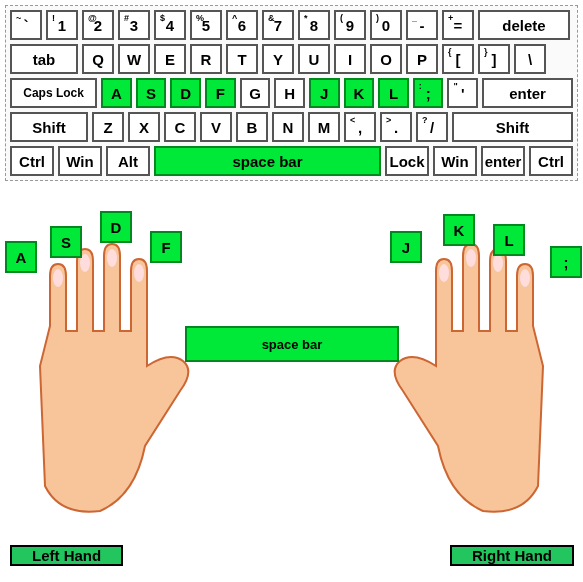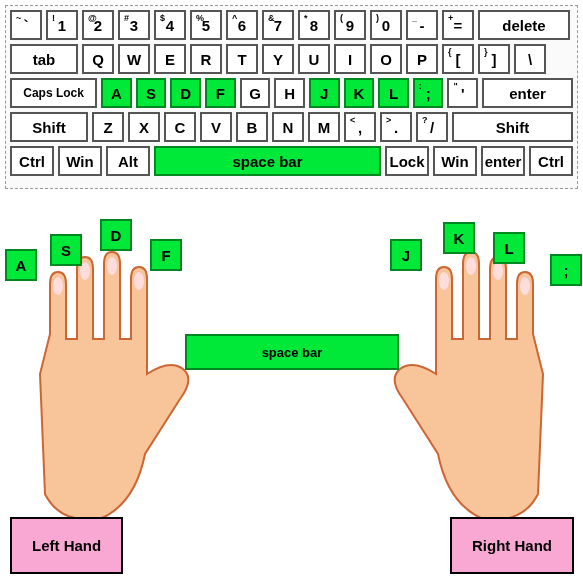--- a/index.html
+++ b/index.html
@@ -1,28 +1,28 @@
 <!DOCTYPE html>
 <html><head>
 <meta charset="utf-8">
 <style>
 body{margin:0;padding:5px;font-family:Arial,sans-serif;background:#fff;width:573px}
 .keyboard{border:1px dashed #999;padding:4px;background:#fafafa}
 .row{display:flex;gap:4px;margin-bottom:4px}
-.row:last-child{margin-bottom:8px}
+.row:last-child{margin-bottom:0}
 .key{border:2px solid #555;background:#fff;display:flex;flex-direction:column;justify-content:center;align-items:center;font-weight:bold;font-size:14px;height:30px;box-sizing:border-box;position:relative;padding:2px}
 .key.hl{background:#00e838;border-color:#008820}
 .key .shift-char{font-size:9px;position:absolute;top:1px;left:4px}
 .key .main-char{font-size:15px}
 .k1{width:32px}.k15{width:68px}.k2{width:92px}.k225{width:96px}.k25{width:78px}.kspace{flex:1}.kctrl{width:44px}
 .hands-area{position:relative;height:370px;margin-top:15px}
 .hand{position:absolute;width:200px;height:300px}
 .hand.left{left:0;bottom:30px}
 .hand.right{right:0;bottom:30px;transform:scaleX(-1)}
-.hand-label{position:absolute;bottom:0;border:2px solid #000;background:#f9a8d4;padding:18px 20px;font-weight:bold;font-size:15px}
+.hand-label{position:absolute;bottom:0;border:2px solid #000;background:#22c55e;padding:0 20px;font-weight:bold;font-size:15px}
 .hand-label.l{left:5px}.hand-label.r{right:4px}
 .fkey{position:absolute;background:#00e838;border:2px solid #008820;font-weight:bold;display:flex;align-items:center;justify-content:center;font-size:15px;width:28px;height:28px}
 .spacebar-lower{position:absolute;left:180px;top:130px;width:210px;height:32px;background:#00e838;border:2px solid #008820;display:flex;align-items:center;justify-content:center;font-weight:bold;font-size:13px}
 </style>
 </head>
 <body>
 
 <div class="keyboard">
 <div class="row" id="r1">
       <div class="key k1">

